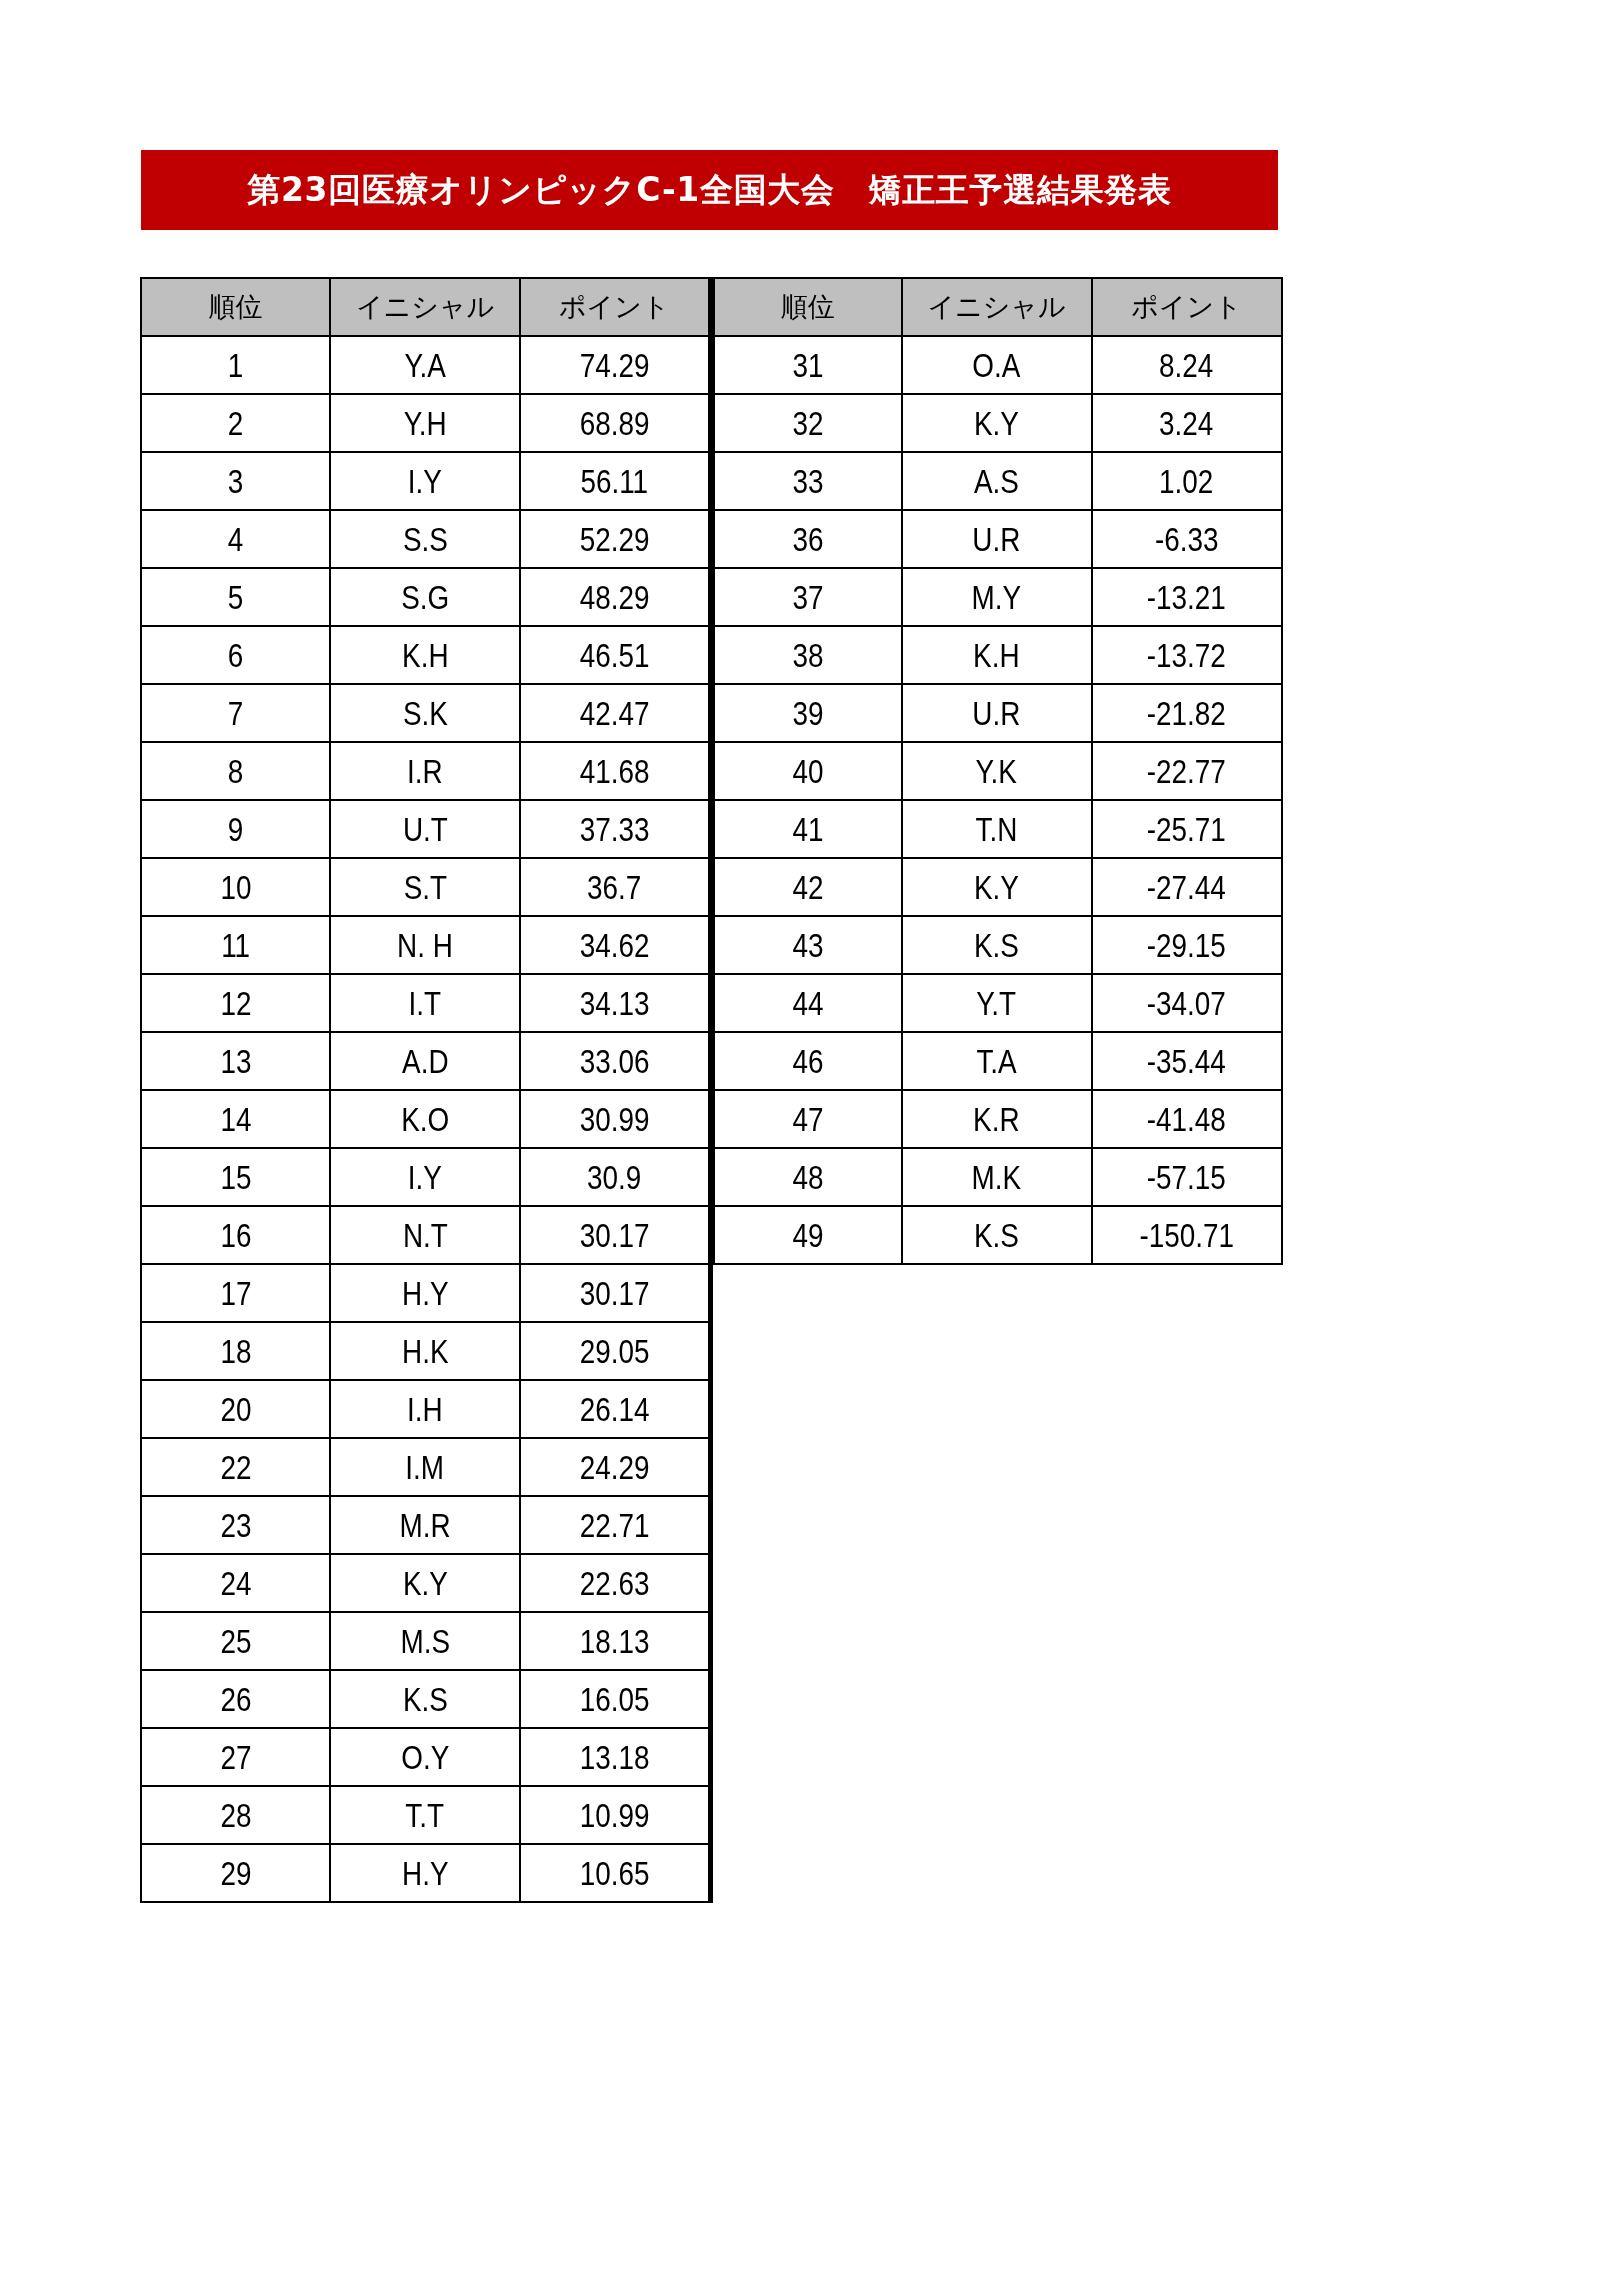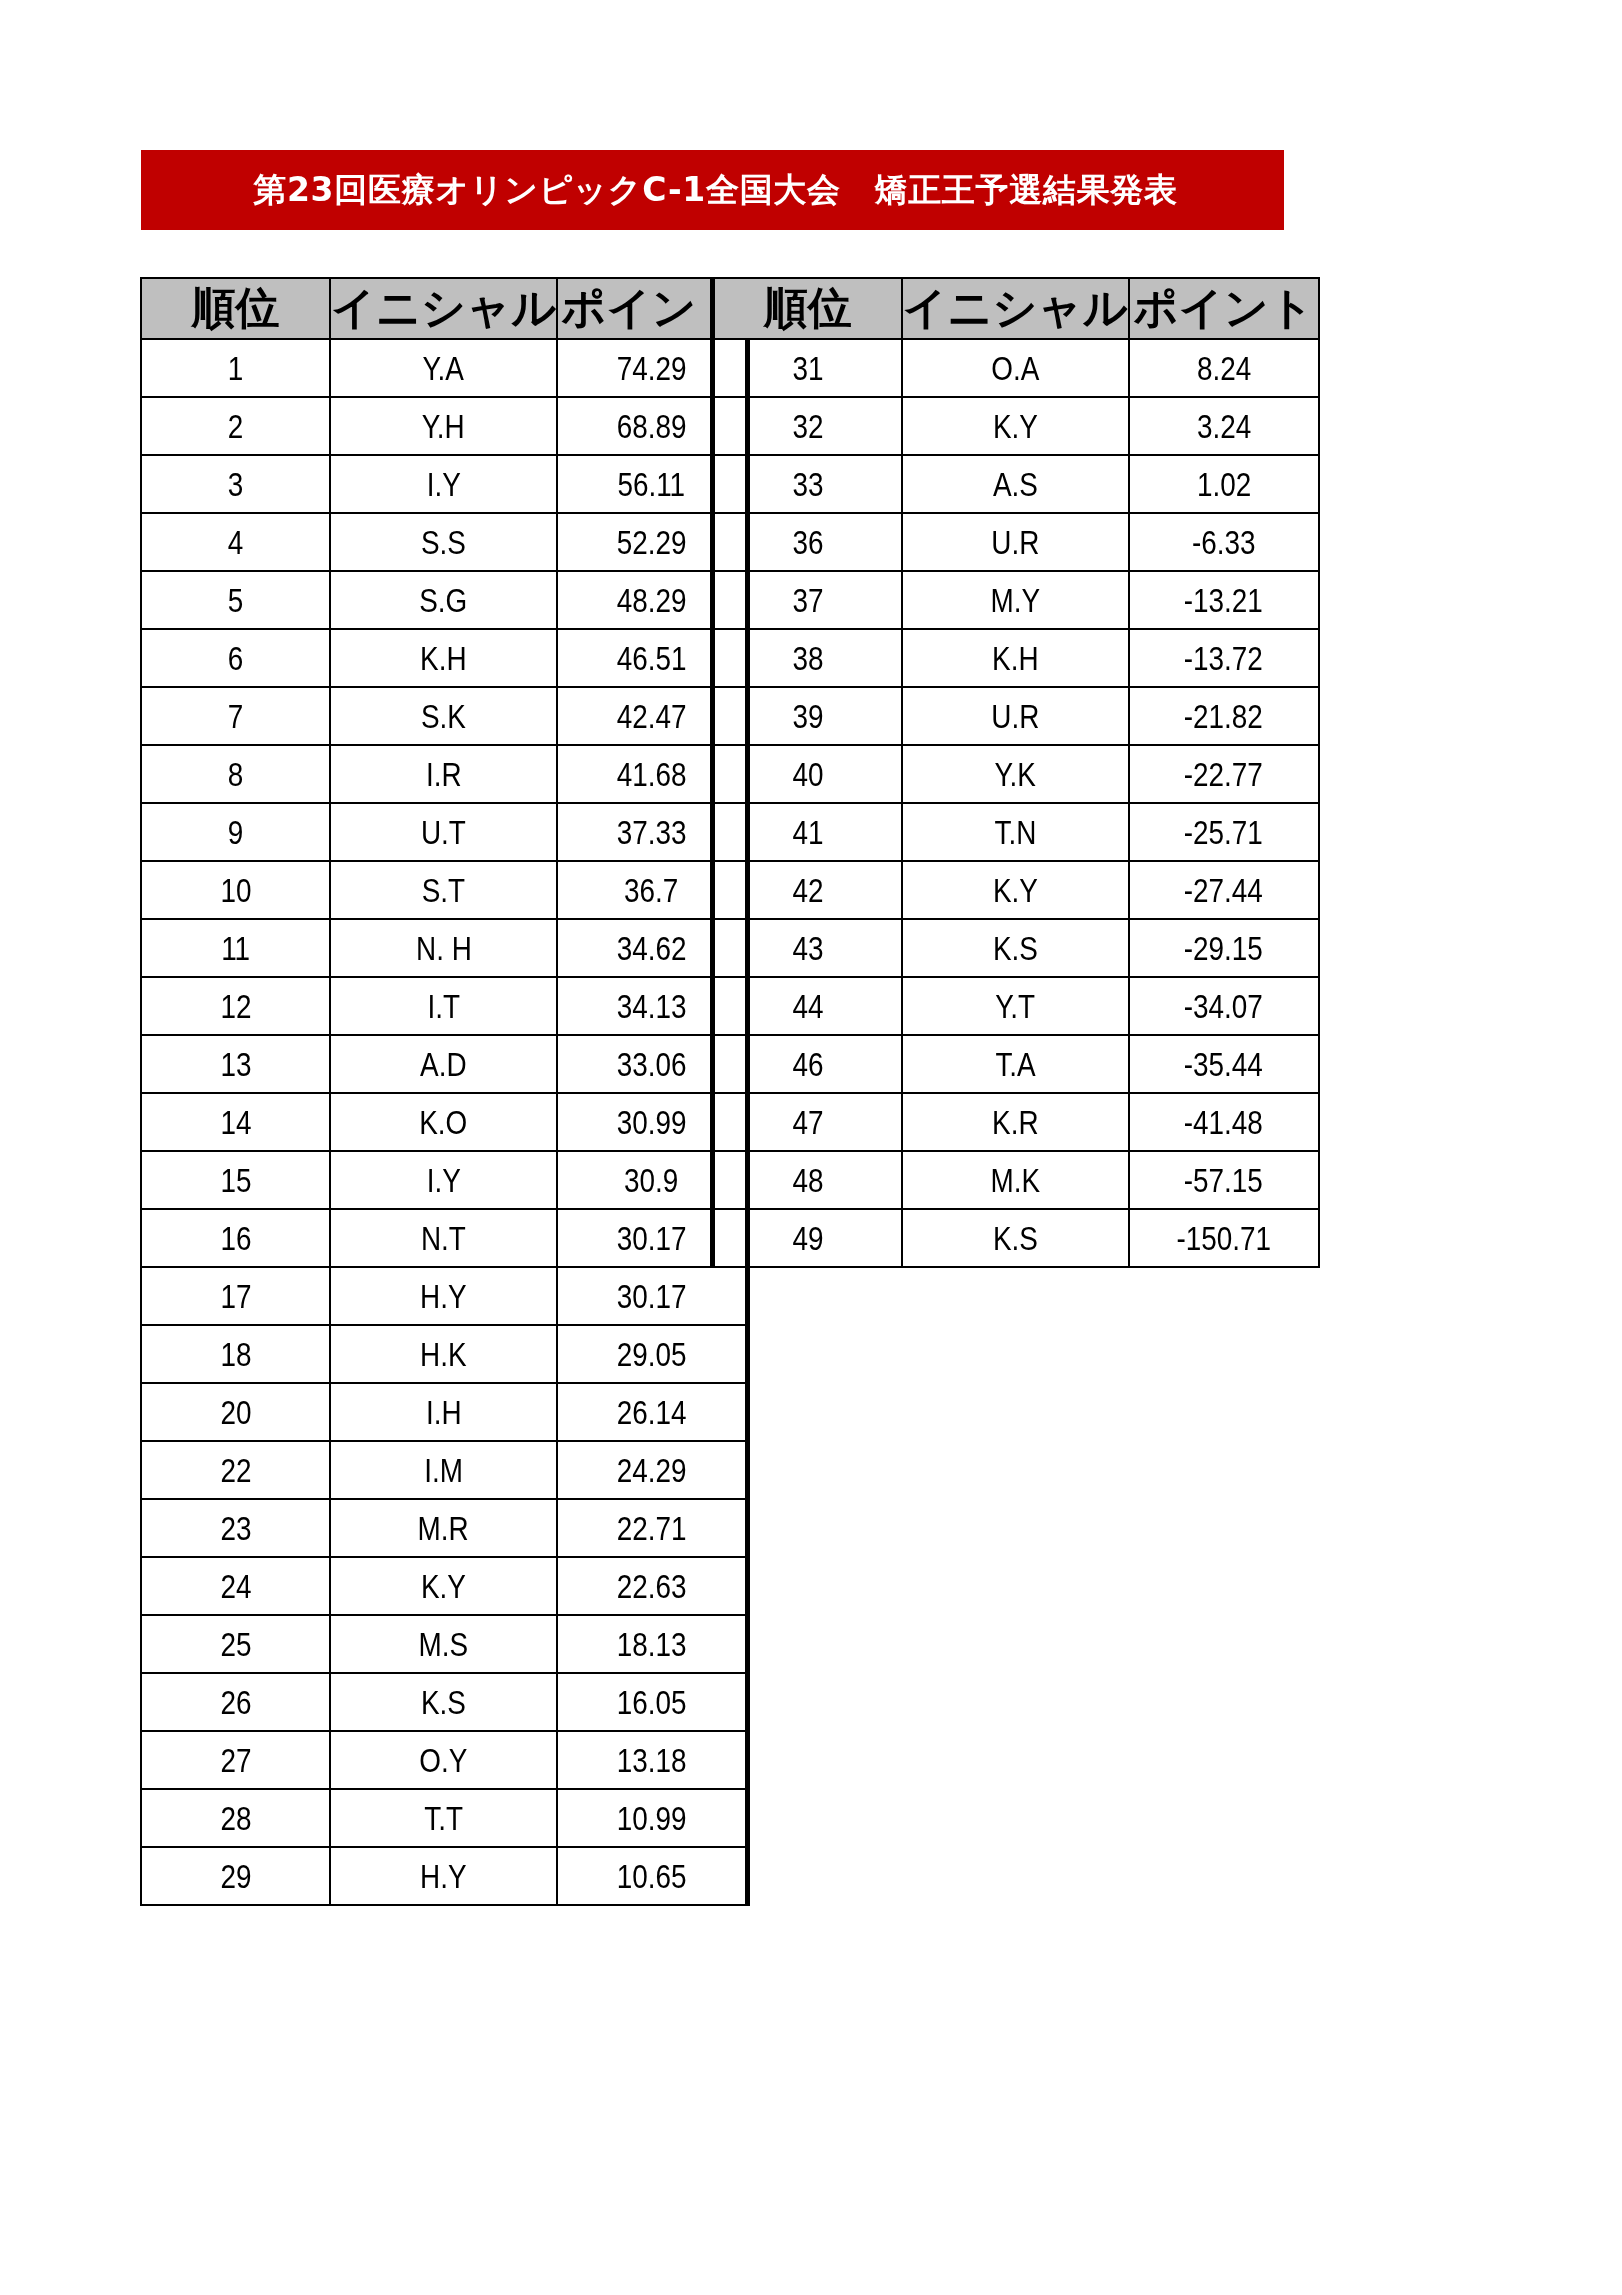--- a/index.html
+++ b/index.html
@@ -1,26 +1,26 @@
 <!DOCTYPE html>
 <html style="font-size:10.5px"><head>
 <meta charset="utf-8">
 <style>
   html, body { margin: 0; padding: 0; background: #ffffff; }
   body { width: 1623px; height: 2295px; position: relative; overflow: hidden;
          font-family: "DejaVu Sans", "Liberation Sans", sans-serif; color: #000; }
   .banner { position: absolute; left: 141px; top: 150px; width: 1137px; height: 80px;
-            background: #c00000; display: flex; align-items: center; justify-content: center; padding-left: 6px; }
+            background: #c00000; display: flex; align-items: center; justify-content: center; }
   .banner-title { color: #ffffff; font-weight: bold; font-size: 33px; letter-spacing: 0.7px; white-space: pre; }
   table.rank { position: absolute; top: 277px; border-collapse: collapse; table-layout: fixed; }
   table.rank.left { left: 140px; }
   table.rank.right { left: 710px; }
   table.rank th, table.rank td { border: 2.6px solid #000; text-align: center; vertical-align: middle;
            padding: 0; overflow: hidden; white-space: nowrap; }
-  table.rank th { background: #bfbfbf; height: 56px; font-weight: bold; font-size: 44px; }
+  table.rank th { background: #bfbfbf; height: 56px; font-weight: normal; font-size: 27px; }
   table.rank td { height: 56px; font-size: 34px; font-family: "Liberation Sans Narrow", "Liberation Sans", sans-serif;
            transform-origin: center; }
   table.rank td span { display: inline-block; transform: scaleX(0.82); }
   col.c-rank { width: 189px; }
   col.c-init { width: 190px; }
   col.c-pts { width: 190px; }
   table.left { border-right: 5.9px solid #000; }
   table.rank.right { border-left: 5.9px solid #000; }
 </style>
 </head>

